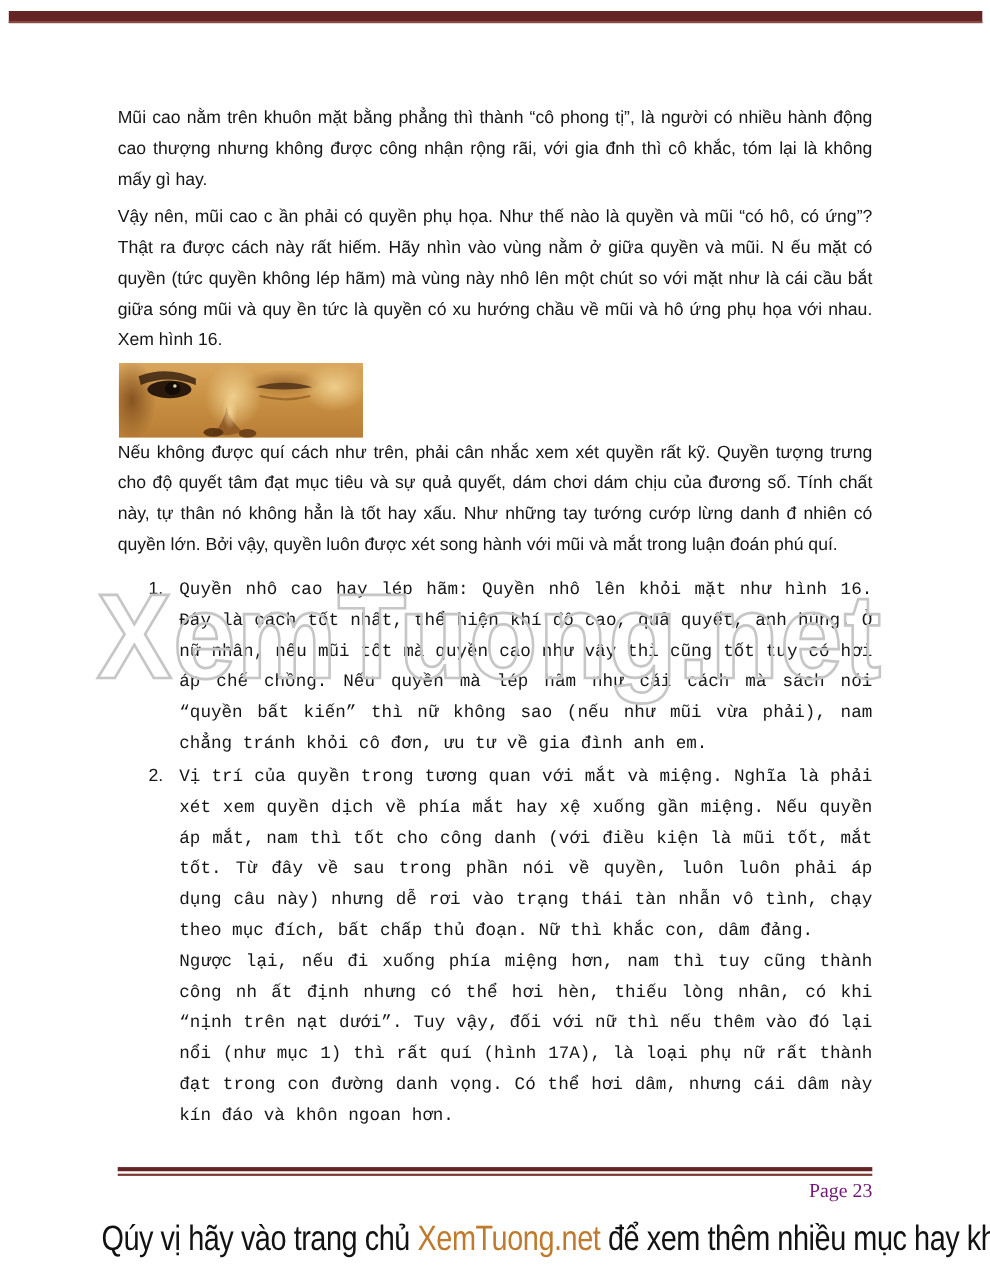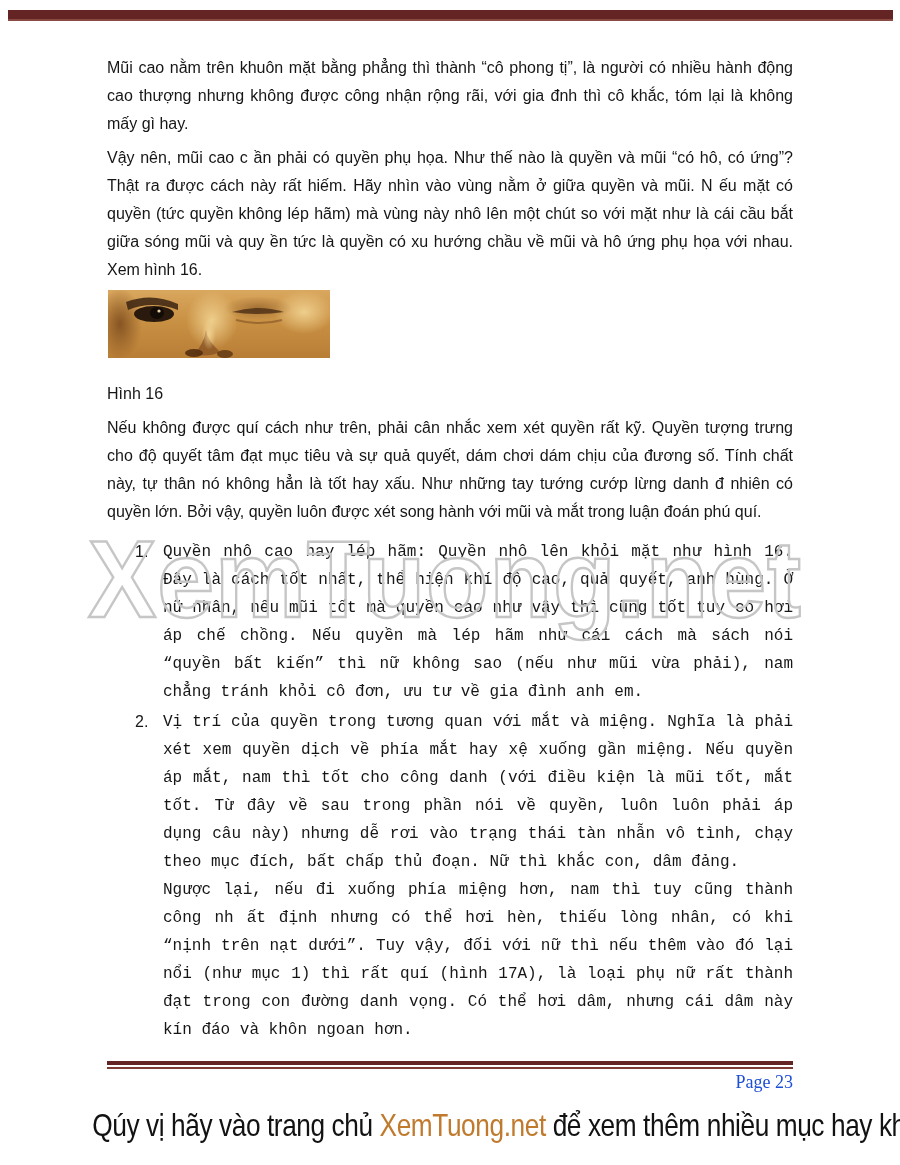--- a/index.html
+++ b/index.html
@@ -17,21 +17,21 @@
     position: absolute;
     top: 10px; left: 8px; right: 7px;
     height: 11px;
     background: #632423;
     border-bottom: 2px solid #8a4a44;
   }
   .content {
     position: absolute;
     top: 0; left: 107px;
     width: 686px;
-    padding-top: 54px;
+    padding-top: 94px;
     font-size: 16px;
     line-height: 28px;
     text-align: justify;
   }
   .content p { margin: 0 0 6px 0; }
   .figure-image {
     display: block;
     width: 222px; height: 68px;
     margin: 2px 0 0 1px;
   }
@@ -80,21 +80,21 @@
   .footer-rule-thick { height: 4px; background: #632423; }
   .footer-rule-gap { height: 2px; background: #ffffff; }
   .footer-rule-thin { height: 2px; background: #7d3a34; }
   .page-number {
     position: absolute;
     top: 1072px;
     left: 107px; width: 686px;
     text-align: right;
     font-family: "Liberation Serif", serif;
     font-size: 18px;
-    color: #1d4ed8;
+    color: #701a75;
   }
   .footer-banner {
     position: absolute;
     top: 1103px;
     left: 0; width: 900px;
     text-align: center;
   }
   .footer-banner .banner-inner {
     display: inline-block;
     white-space: nowrap;
@@ -144,21 +144,20 @@
       <ellipse cx="49" cy="23" rx="7" ry="6" fill="#120b06"></ellipse>
       <circle cx="51" cy="21" r="1.6" fill="#e8d3a8"></circle>
       <path d="M124,22 Q150,14 176,22 Q150,26 124,22 Z" fill="#4a2d15" opacity="0.8"></path>
       <path d="M128,30 Q152,36 174,30" stroke="#8a5a28" stroke-width="2" fill="none" opacity="0.7"></path>
       <path d="M86,64 Q96,54 98,40 Q99,50 112,62 Q100,68 86,64 Z" fill="#8a5424" opacity="0.8"></path>
       <ellipse cx="86" cy="63" rx="9" ry="4" fill="#55300f" opacity="0.9"></ellipse>
       <ellipse cx="117" cy="64" rx="8" ry="4" fill="#55300f" opacity="0.75"></ellipse>
       <ellipse cx="101" cy="44" rx="7" ry="16" fill="url(#hl)"></ellipse>
     </svg>
 
-    <p class="figure-caption">Hình 16</p>
 
     <p>Nếu không được quí cách như trên, phải cân nhắc xem xét quyền rất kỹ. Quyền tượng trưng cho độ quyết tâm đạt mục tiêu và sự quả quyết, dám chơi dám chịu của đương số. Tính chất này, tự thân nó không hẳn là tốt hay xấu. Như những tay tướng cướp lừng danh đ nhiên có quyền lớn. Bởi vậy, quyền luôn được xét song hành với mũi và mắt trong luận đoán phú quí.</p>
 
     <ol class="body-list">
       <li>
         <span class="num">1.</span>
         <p>Quyền nhô cao hay lép hãm: Quyền nhô lên khỏi mặt như hình 16. Đây là cách tốt nhất, thể hiện khí độ cao, quả quyết, anh hùng. Ở nữ nhân, nếu mũi tốt mà quyền cao như vậy thì cũng tốt tuy có hơi áp chế chồng. Nếu quyền mà lép hãm như cái cách mà sách nói “quyền bất kiến” thì nữ không sao (nếu như mũi vừa phải), nam chẳng tránh khỏi cô đơn, ưu tư về gia đình anh em.</p>
       </li>
       <li>
         <span class="num">2.</span>

